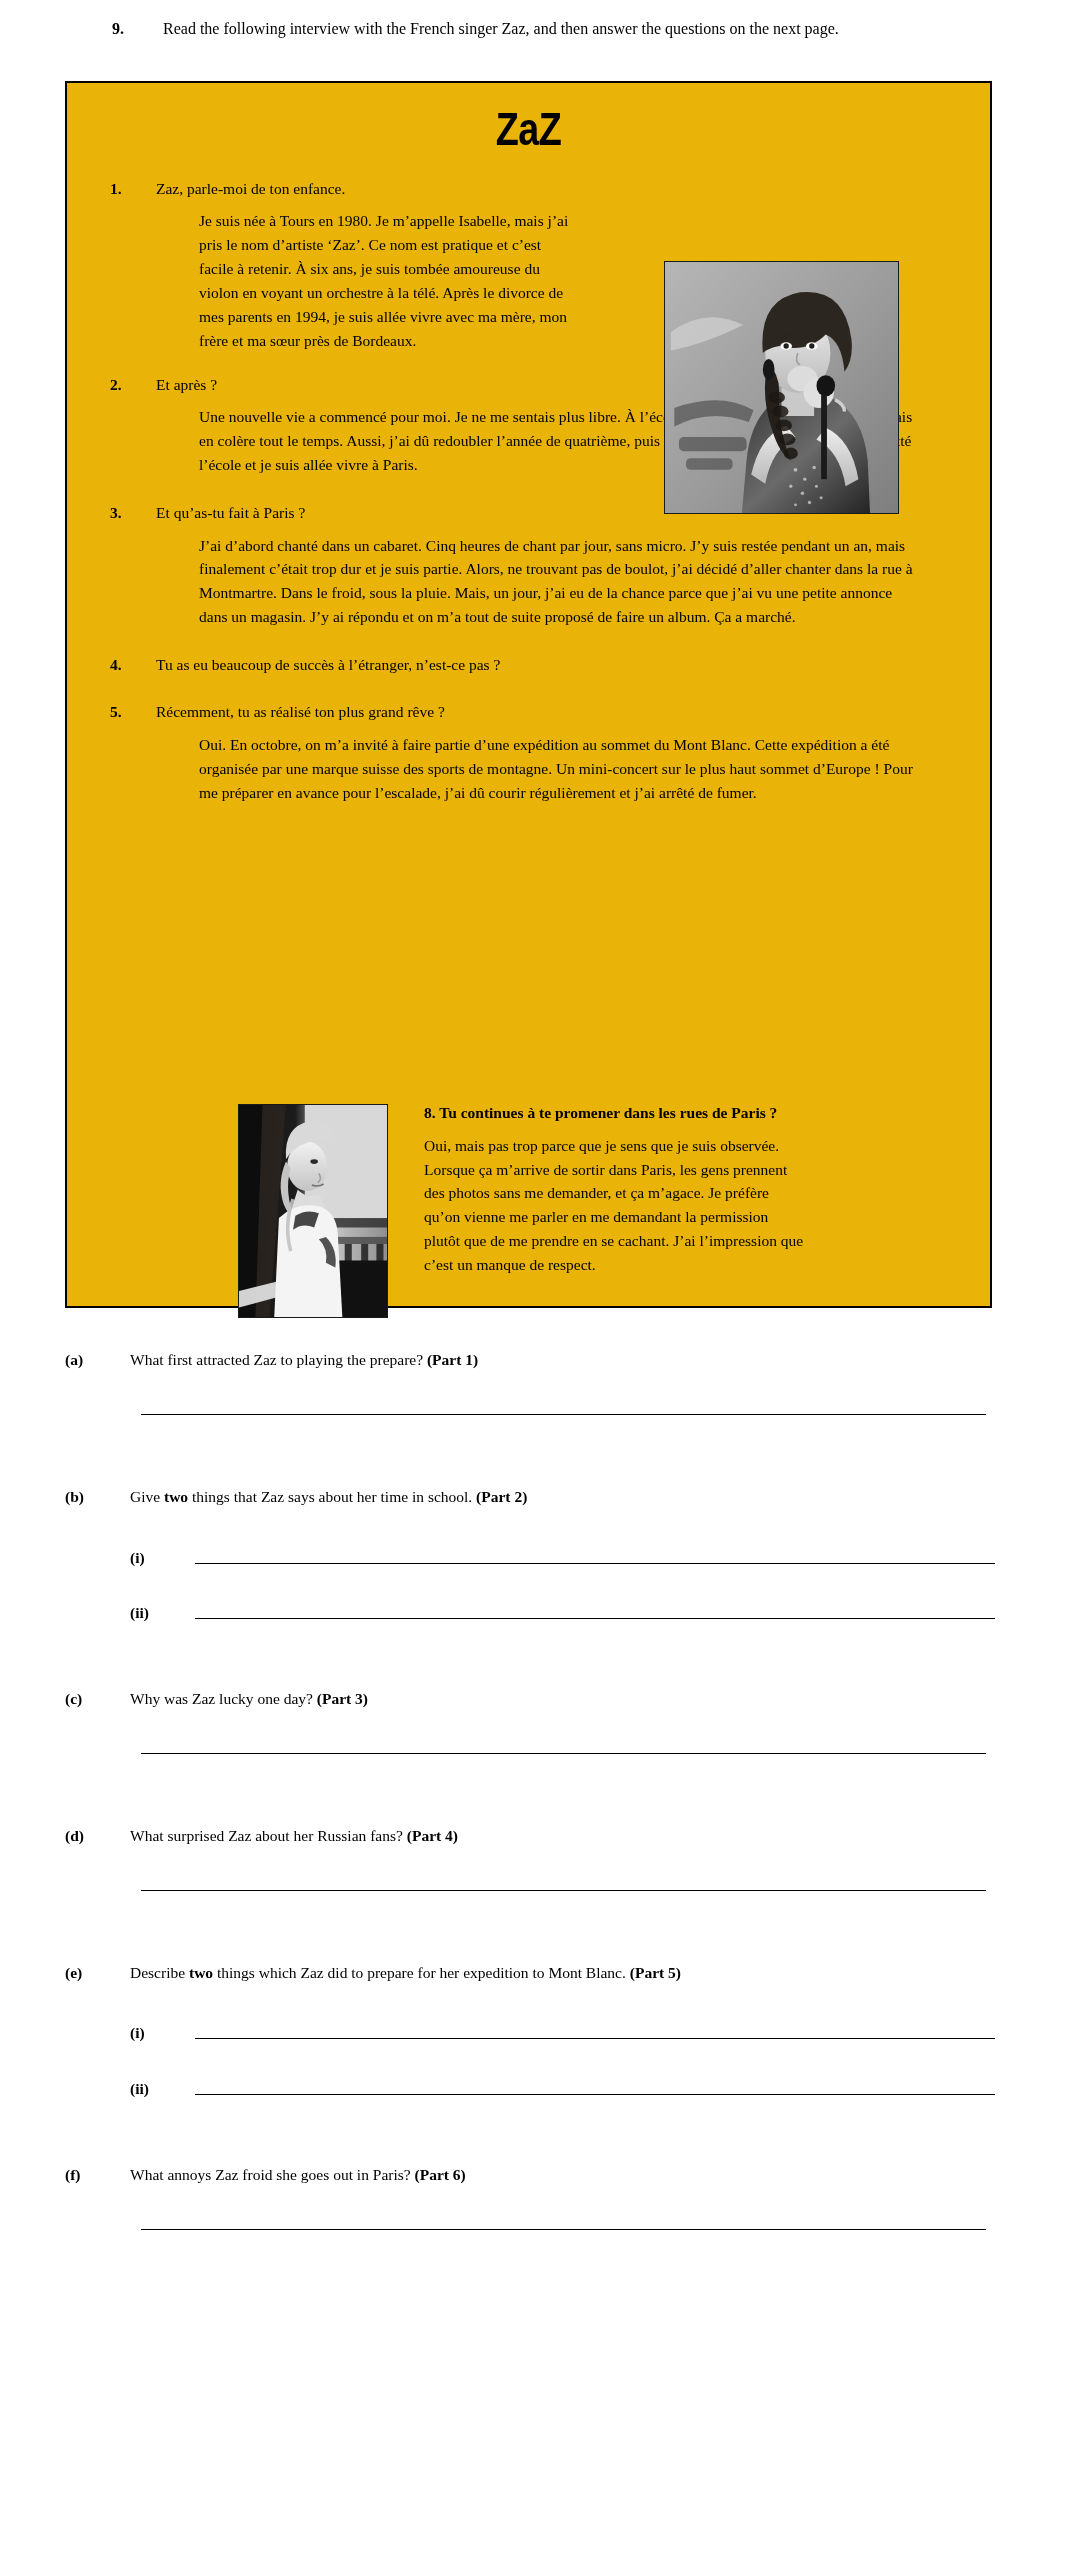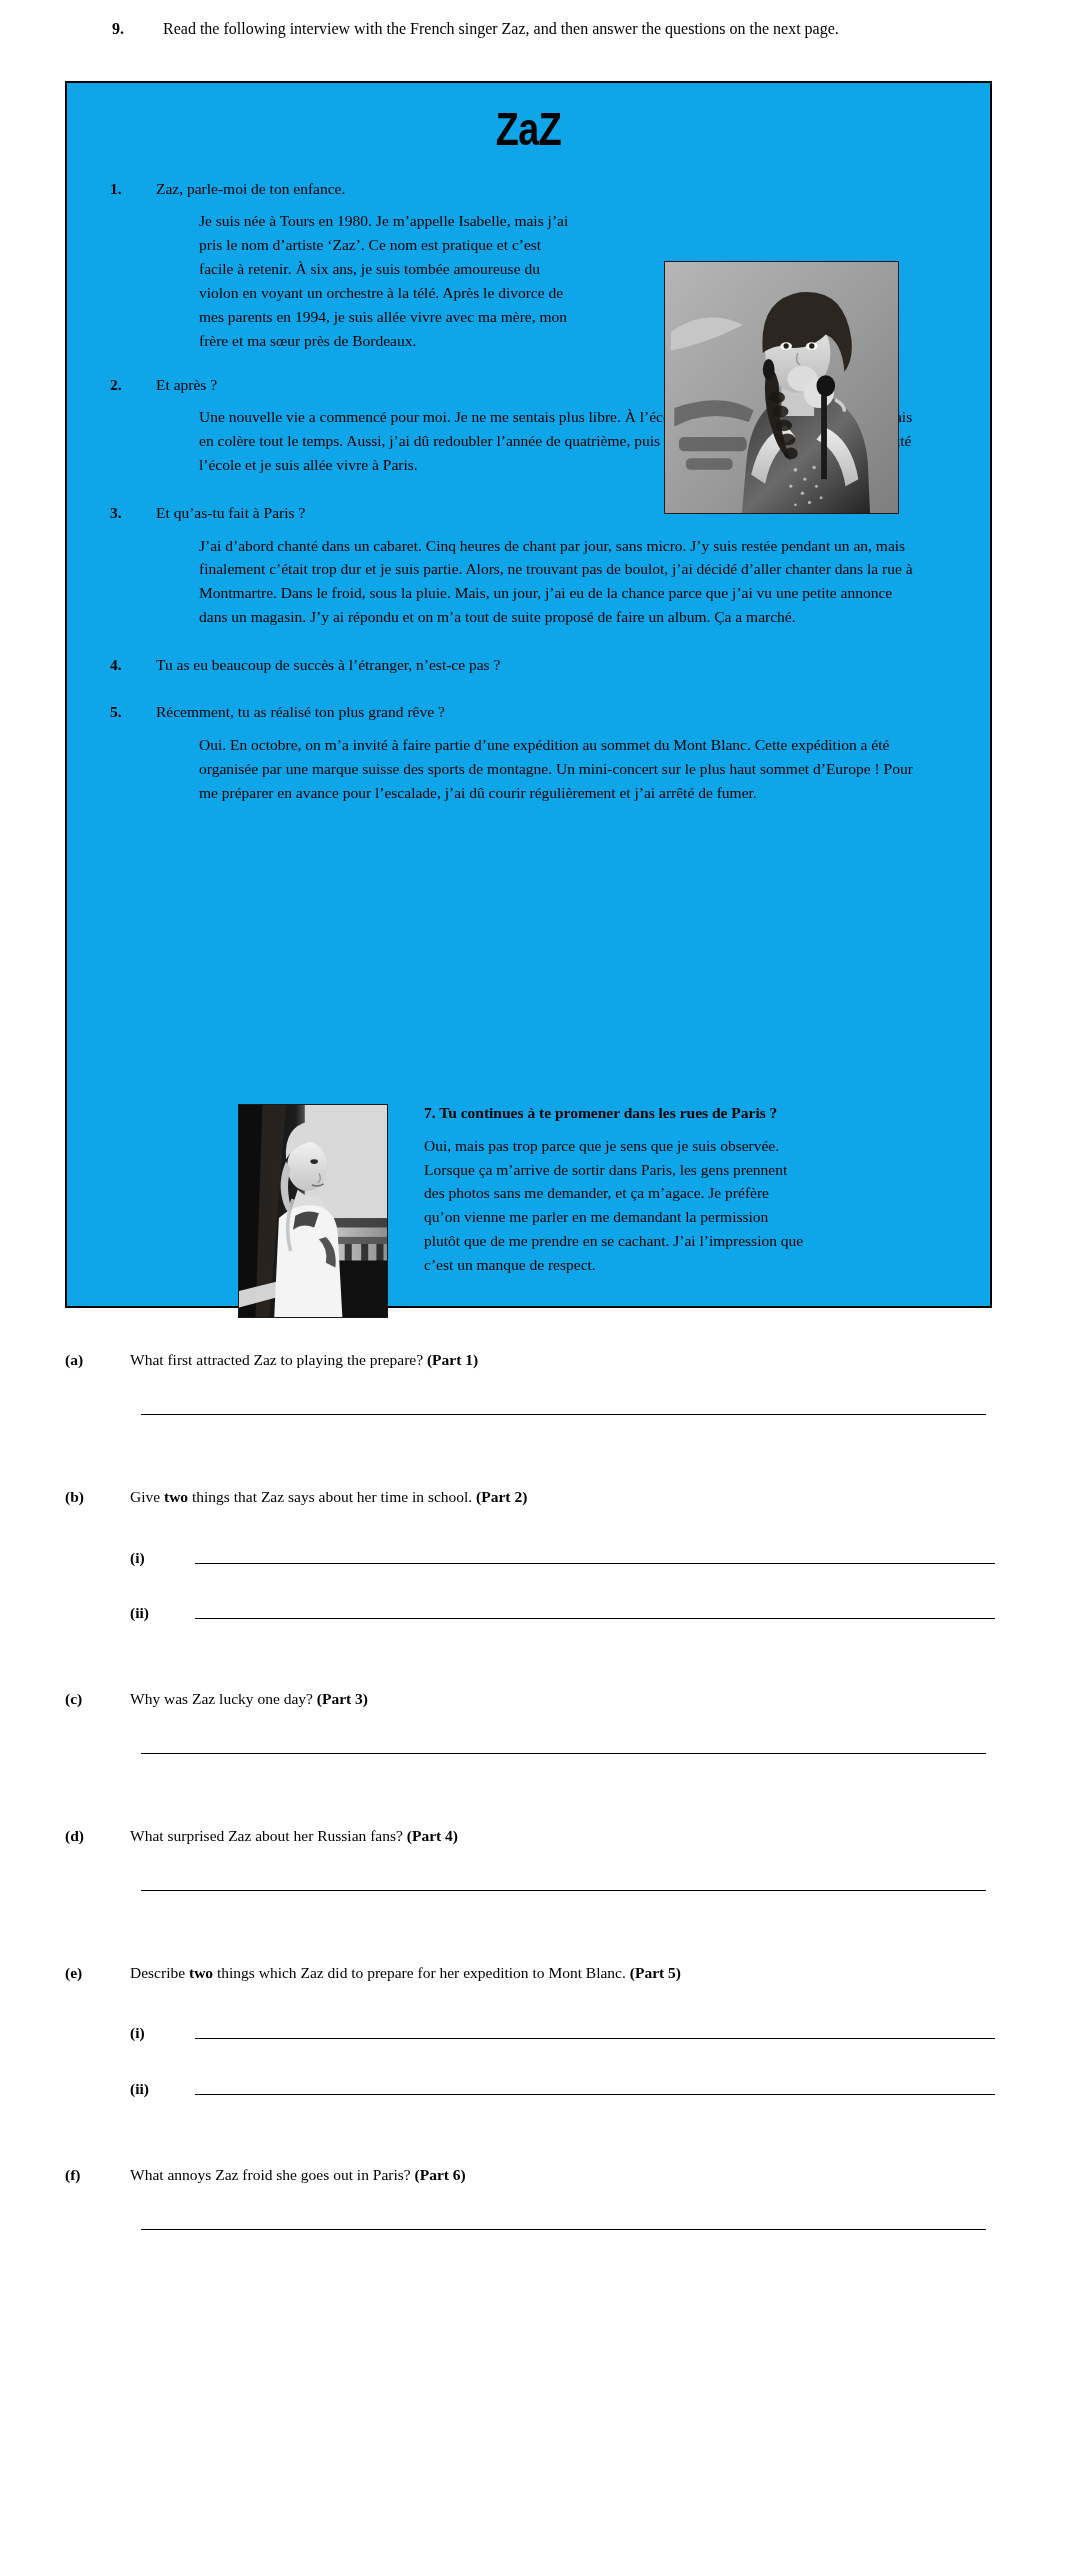--- a/index.html
+++ b/index.html
@@ -47,21 +47,21 @@
 
   
   .box {
     position: absolute;
     left: 65px;
     top: 81px;
     width: 927px;
     height: 1227px;
     border: 2.4px solid #000;
     box-sizing: border-box;
-    background: #0ea5e9;
+    background: #eab308;
   }
 
   .zaz-title {
     text-align: center;
     font-family: "Liberation Sans", "DejaVu Sans", sans-serif;
     font-weight: bold;
     font-size: 46px;
     letter-spacing: -0.6px;
     line-height: 1;
     margin-top: 22.6px;
@@ -388,21 +388,21 @@
         <path d="M34 96 q14 -14 34 -10 q14 4 16 22 l4 72 H30 z" fill="#f4f4f4"></path>
 
         <path d="M48 94 q10 -6 20 -2 l-4 12 q-10 -4 -18 2 z" fill="#1a1a1a" opacity="0.8"></path>
         <path d="M74 112 q10 10 8 26 l-8 -4 q2 -12 -6 -20 z" fill="#1e1e1e" opacity="0.75"></path>
 
         <path d="M46 80 q-8 22 -2 44" stroke="#c2c2c2" stroke-width="3" fill="none" opacity="0.9"></path>
       </svg>
     </div>
 
     <div class="q6">
-      <div class="q6-title">7.  Tu continues à te promener dans les rues de Paris ?</div>
+      <div class="q6-title">8.  Tu continues à te promener dans les rues de Paris ?</div>
       <div class="q6-answer">Oui, mais pas trop parce que je sens que je suis observée.  Lorsque ça m’arrive de sortir dans Paris, les gens prennent des photos sans me demander, et ça m’agace.  Je préfère qu’on vienne me parler en me demandant la permission plutôt que de me prendre en se cachant.  J’ai l’impression que c’est un manque de respect.</div>
     </div>
 
   </div>
 
   <div class="answers">
 
     <div class="ans-item" style="margin-top:0;">
       <div class="ans-head">
         <div class="ans-label">(a)</div>

